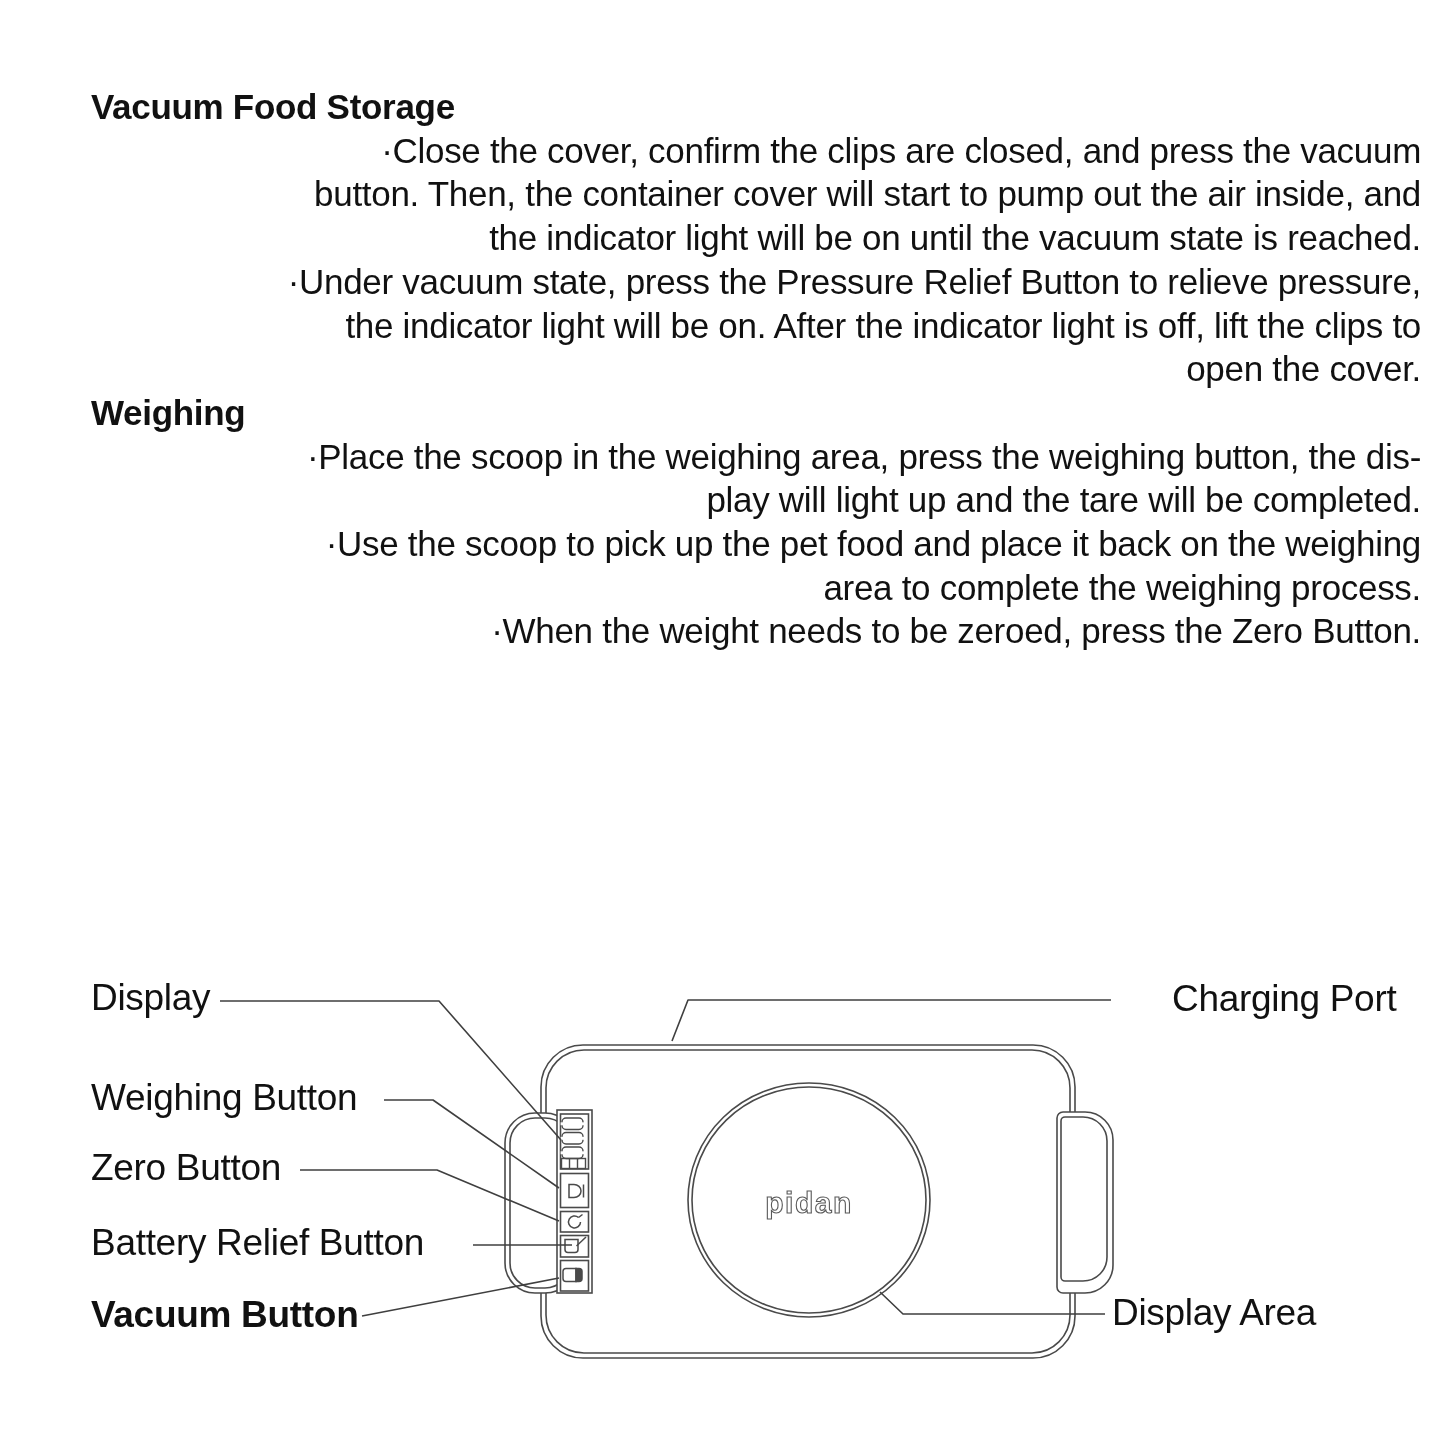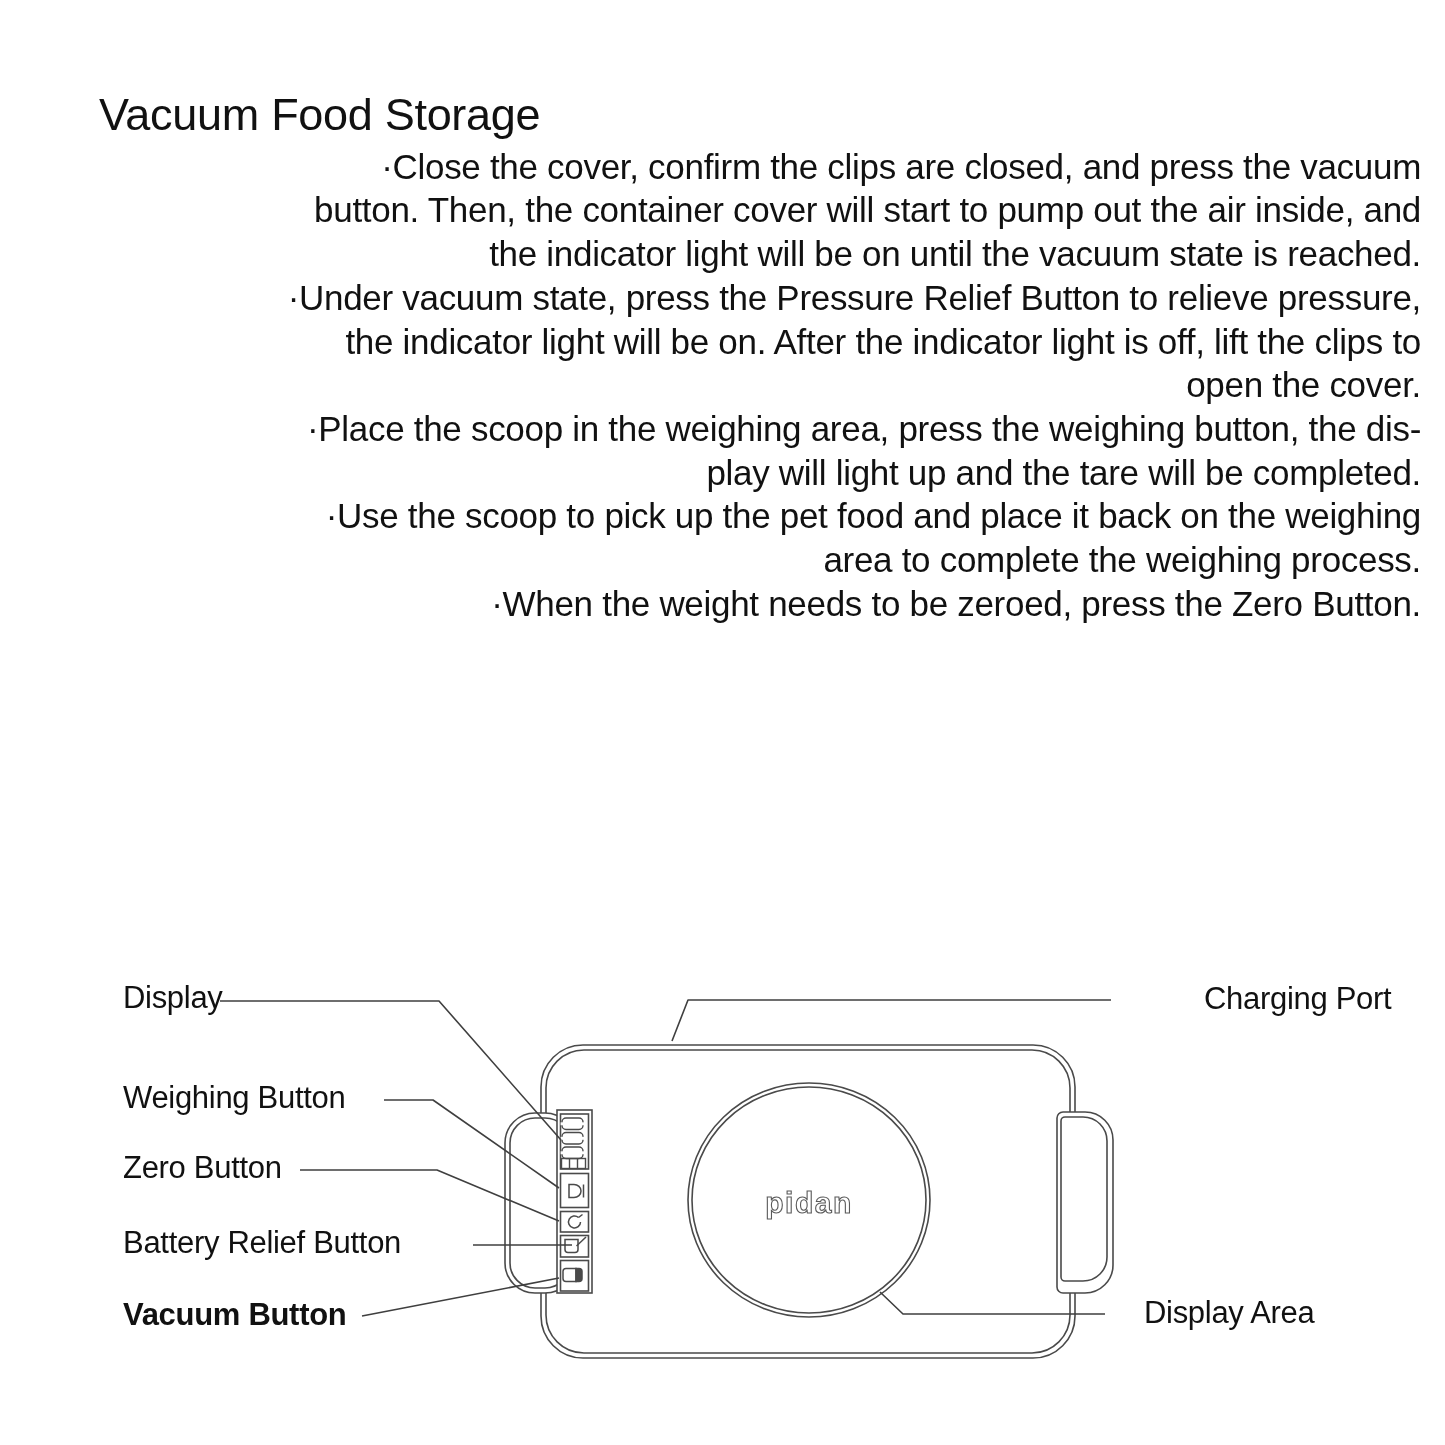--- a/index.html
+++ b/index.html
@@ -5,28 +5,28 @@
   html,body{margin:0;padding:0;}
   body{
     width:1445px;height:1445px;position:relative;background:#ffffff;
     font-family:"Liberation Sans",sans-serif;color:#111111;overflow:hidden;
   }
   .doc{
     position:absolute;left:91px;top:85px;width:1330px;
     font-size:35px;line-height:43.7px;letter-spacing:-0.3px;
   }
   .doc h2{
-    margin:8px;font-size:45px;line-height:43.7px;font-weight:400;letter-spacing:-0.3px;
+    margin:0;font-size:35px;line-height:43.7px;font-weight:700;letter-spacing:-0.3px;
   }
   .doc .sec-body{
     white-space:pre-line;
     text-align:right;
   }
   .diagram-label{
-    position:absolute;font-size:31px;line-height:44px;letter-spacing:-0.3px;white-space:nowrap;margin-left:32px;
+    position:absolute;font-size:37px;line-height:44px;letter-spacing:-0.3px;white-space:nowrap;
   }
   .lbl-display{left:91px;top:976px;}
   .lbl-weighing-button{left:91px;top:1076px;}
   .lbl-zero-button{left:91px;top:1146px;}
   .lbl-pressure-relief{left:91px;top:1221px;}
   .lbl-vacuum-button{left:91px;top:1293px;font-weight:bold;}
   .lbl-charging-port{left:1172px;top:977px;}
   .lbl-weighing-area{left:1112px;top:1291px;}
   svg.diagram{position:absolute;left:0;top:0;width:1445px;height:1445px;}
 </style>
@@ -37,20 +37,21 @@
   <section>
     <h2>Vacuum Food Storage</h2>
     <div class="sec-body">·Close the cover, confirm the clips are closed, and press the vacuum
 button. Then, the container cover will start to pump out the air inside, and
 the indicator light will be on until the vacuum state is reached.
 ·Under vacuum state, press the Pressure Relief Button to relieve pressure,
 the indicator light will be on. After the indicator light is off, lift the clips to
 open the cover.</div>
   </section>
   <section>
+    <h2>Weighing</h2>
     <div class="sec-body">·Place the scoop in the weighing area, press the weighing button, the dis-
 play will light up and the tare will be completed.
 ·Use the scoop to pick up the pet food and place it back on the weighing
 area to complete the weighing process.
 ·When the weight needs to be zeroed, press the Zero Button.</div>
   </section>
   <section>
   </section>
 </div>
 

